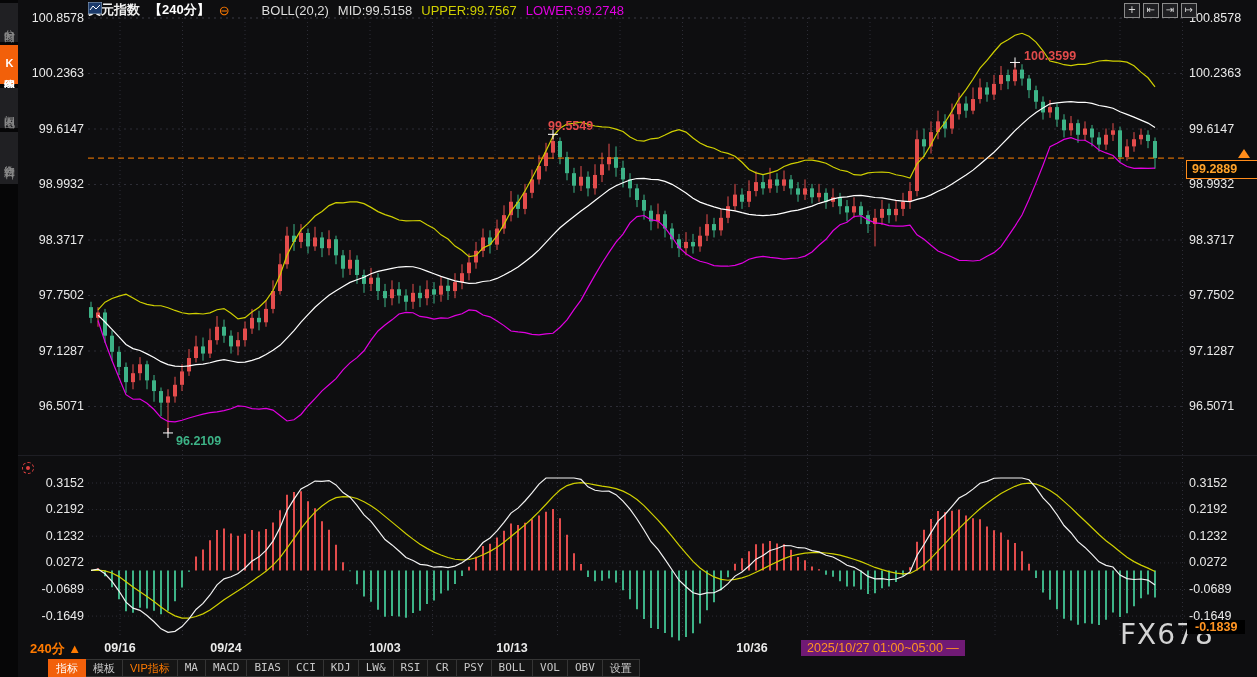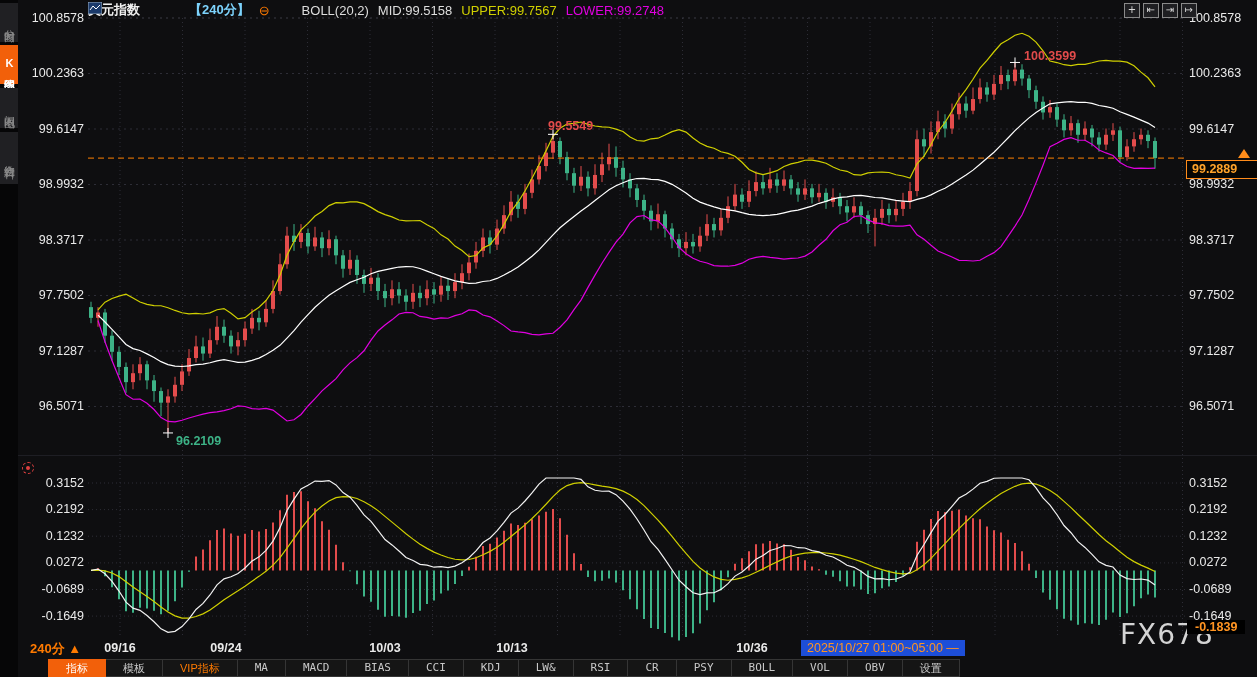--- a/index.html
+++ b/index.html
@@ -8,21 +8,21 @@
   
   .sidebar{position:absolute;left:0;top:0;width:18px;height:677px;background:#060607;z-index:30;}
   .vtab{position:absolute;left:0;width:18px;writing-mode:vertical-lr;text-orientation:upright;
         font-size:11px;letter-spacing:1px;color:#8b8b8b;background:#202023;
         display:flex;align-items:center;justify-content:center;cursor:pointer;}
   .vtab.active{background:#f2600a;color:#fff;font-weight:bold;}
   
   .hdr{position:absolute;left:88px;top:2px;height:16px;display:flex;align-items:center;gap:9px;
        font-size:13px;white-space:nowrap;z-index:20;}
   .hdr .sym{color:#f0f0f0;font-weight:bold;}
-  .hdr .per{color:#7dd3fc;font-weight:bold;margin-left:40px;}
+  .hdr .per{color:#ffffff;font-weight:bold;}
   .hdr .minus{color:#ff7a00;font-size:13px;cursor:pointer;}
   .hdr .lab{color:#dedede;}
   .hdr .up{color:#cfcf00;}
   .hdr .lo{color:#e000e0;}
   .mini-ic{width:14px;height:12px;display:inline-block;}
   
   .winics{position:absolute;left:1124px;top:3px;display:flex;gap:3px;z-index:20;}
   .winics .ic{width:14px;height:13px;border:1px solid #8a8a8a;background:#1f1f22;color:#d8d8d8;
       font-size:10px;line-height:12px;text-align:center;cursor:pointer;font-family:"DejaVu Sans",sans-serif;}
   
@@ -41,28 +41,28 @@
         font-weight:bold;padding:0 8px;z-index:16;}
   
   .mhdr{position:absolute;left:88px;top:461px;display:flex;gap:12px;font-size:13px;white-space:nowrap;z-index:15;}
   .alarm{position:absolute;left:22px;top:462px;width:10px;height:10px;border:1px dashed #e04040;
          border-radius:50%;z-index:15;}
   .alarm:after{content:"";position:absolute;left:3px;top:3px;width:4px;height:4px;background:#e04040;border-radius:50%;}
   
   .xrow{position:absolute;left:0;top:640px;width:1257px;height:17px;z-index:15;}
   .period{position:absolute;left:30px;top:0;color:#ff7a00;font-weight:bold;font-size:13px;cursor:pointer;}
   .xdate{position:absolute;top:1px;font-size:12.5px;font-weight:bold;color:#eaeaea;transform:translateX(-50%);white-space:nowrap;}
-  .xhl{position:absolute;left:801px;top:0;background:#1d4ed8;color:#ff9422;font-size:12.5px;
+  .xhl{position:absolute;left:801px;top:0;background:#701a75;color:#ff9422;font-size:12.5px;
        padding:1px 6px;white-space:nowrap;}
   
   .wmark{position:absolute;left:1120px;top:618px;font-size:28px;color:#d4d4d4;letter-spacing:1px;
          font-family:"DejaVu Sans",sans-serif;z-index:14;}
   
   .btb{position:absolute;left:48px;top:659px;height:18px;display:flex;z-index:20;background:#151515;}
-  .btb .cell{height:16px;line-height:16px;border:1px solid #353535;border-left:none;padding:0 17px;
+  .btb .cell{height:16px;line-height:16px;border:1px solid #353535;border-left:none;padding:0 7px;
              font-size:11px;color:#c9c9c9;cursor:pointer;white-space:nowrap;}
   .btb .cell:first-child{border-left:1px solid #353535;}
   .btb .cell.mono{font-family:"DejaVu Sans Mono",monospace;}
   .btb .cell.active{background:#f2600a;color:#fff;border-color:#f2600a;}
   .btb .cell.vip{color:#ff7a00;}
   .divider{position:absolute;left:18px;top:455px;width:1239px;height:1px;background:#1e1e24;}
   svg{position:absolute;left:0;top:0;z-index:5;}
 </style>
 </head>
 <body>

